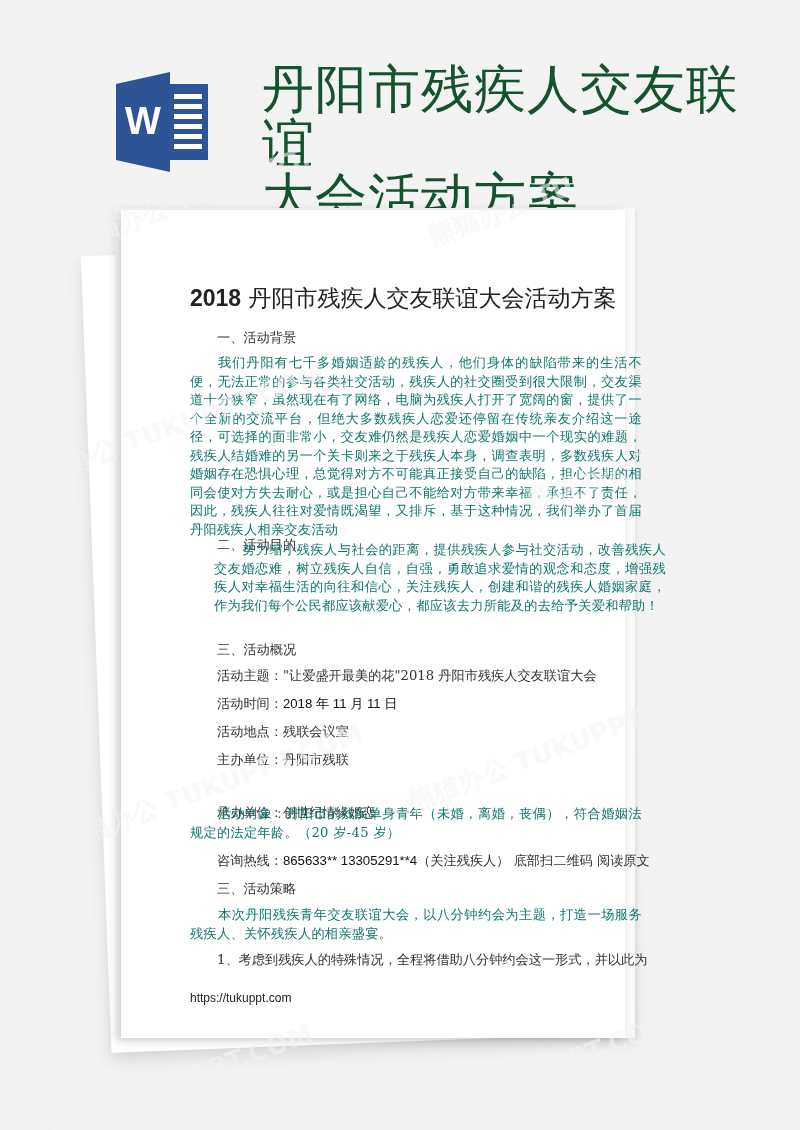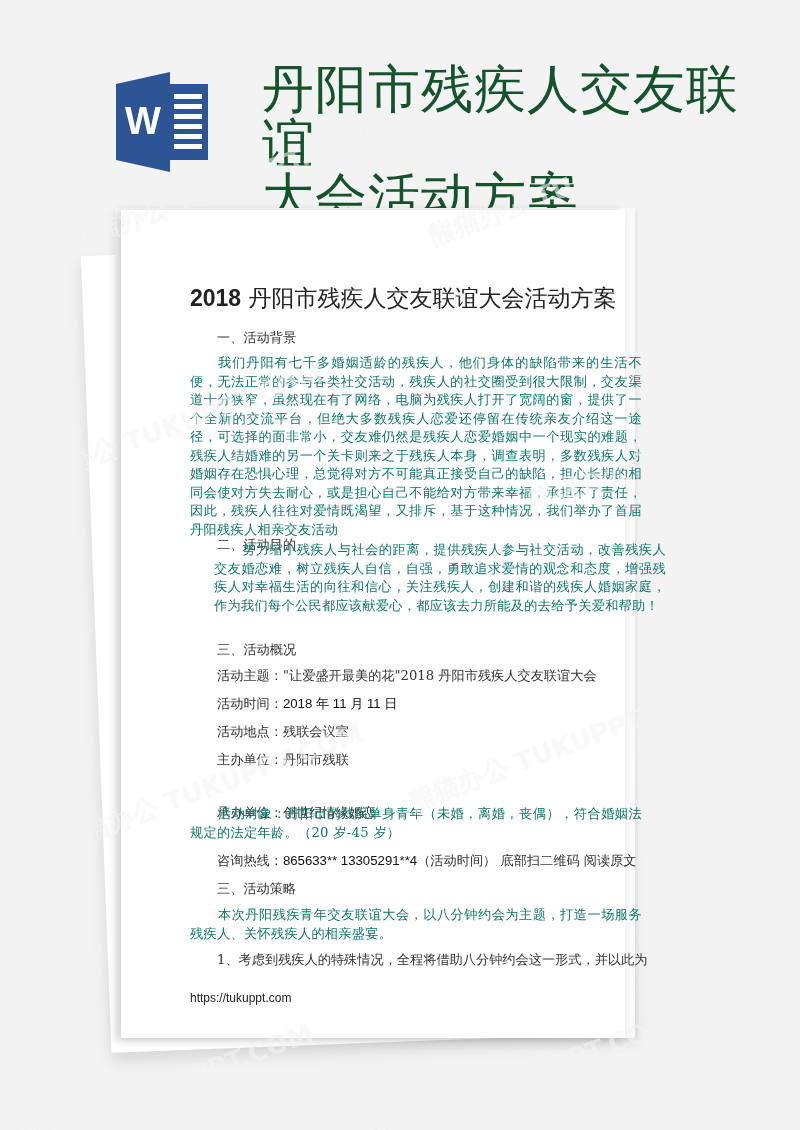--- a/index.html
+++ b/index.html
@@ -105,21 +105,21 @@
 <div class="line" style="top:751px;">
   <span>主办单位：</span><span>丹阳市残联</span>
 </div>
 <div class="line" style="top:804px;text-align:right;">
   <span>承办单位：</span><span>创世纪情缘婚恋</span>
 </div>
 <div class="body-text indent" style="top:805px;">
   <span>活动对象：</span><span>丹阳市的残疾单身青年（未婚，离婚，丧偶），符合婚姻法规定的法定年龄。（20 岁-45 岁）</span>
 </div>
 <div class="line" style="top:852px;">
-  <span>咨询热线：</span><span class="num">865633** 13305291**4</span><span>（活动时间） 底部扫二维码 阅读原文</span>
+  <span>咨询热线：</span><span class="num">865633** 13305291**4</span><span>（关注残疾人） 底部扫二维码 阅读原文</span>
 </div>
 
 <div class="h" style="top:880px;">三、活动策略</div>
 <div class="body-text indent" style="top:906px;">本次丹阳残疾青年交友联谊大会，以八分钟约会为主题，打造一场服务残疾人、关怀残疾人的相亲盛宴。</div>
 <div class="line" style="top:951px;">1、考虑到残疾人的特殊情况，全程将借助八分钟约会这一形式，并以此为</div>
 
 <div class="footer-url">https://tukuppt.com</div>
 
 <div class="wm" style="left:60px; top:170px;">熊猫办公 TUKUPPT.COM</div>
 <div class="wm" style="left:420px; top:165px;">熊猫办公 TUKUPPT.COM</div>

